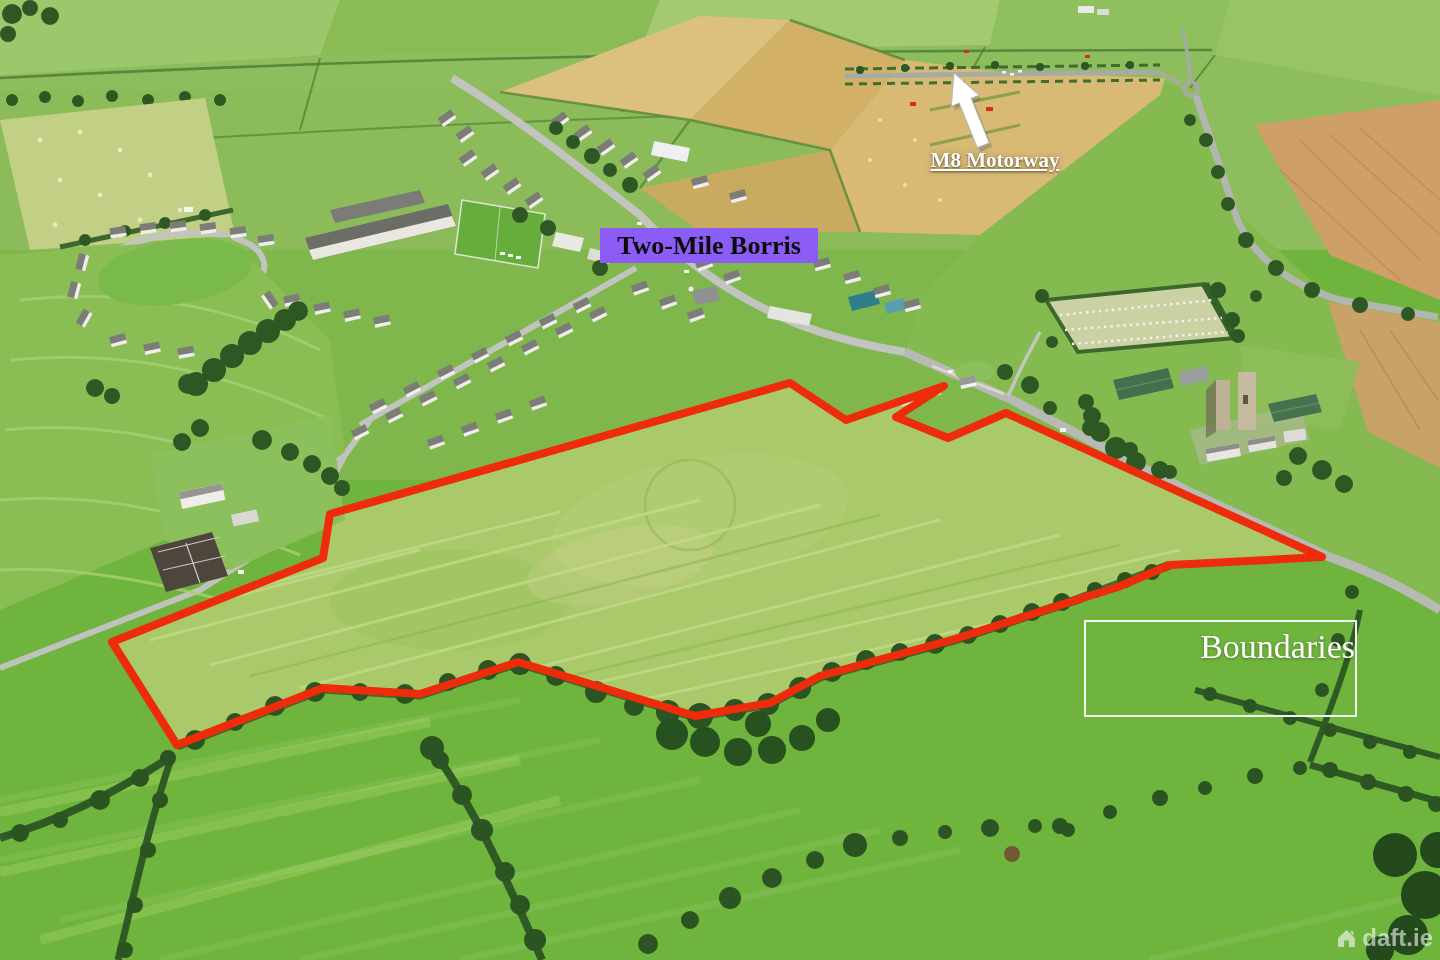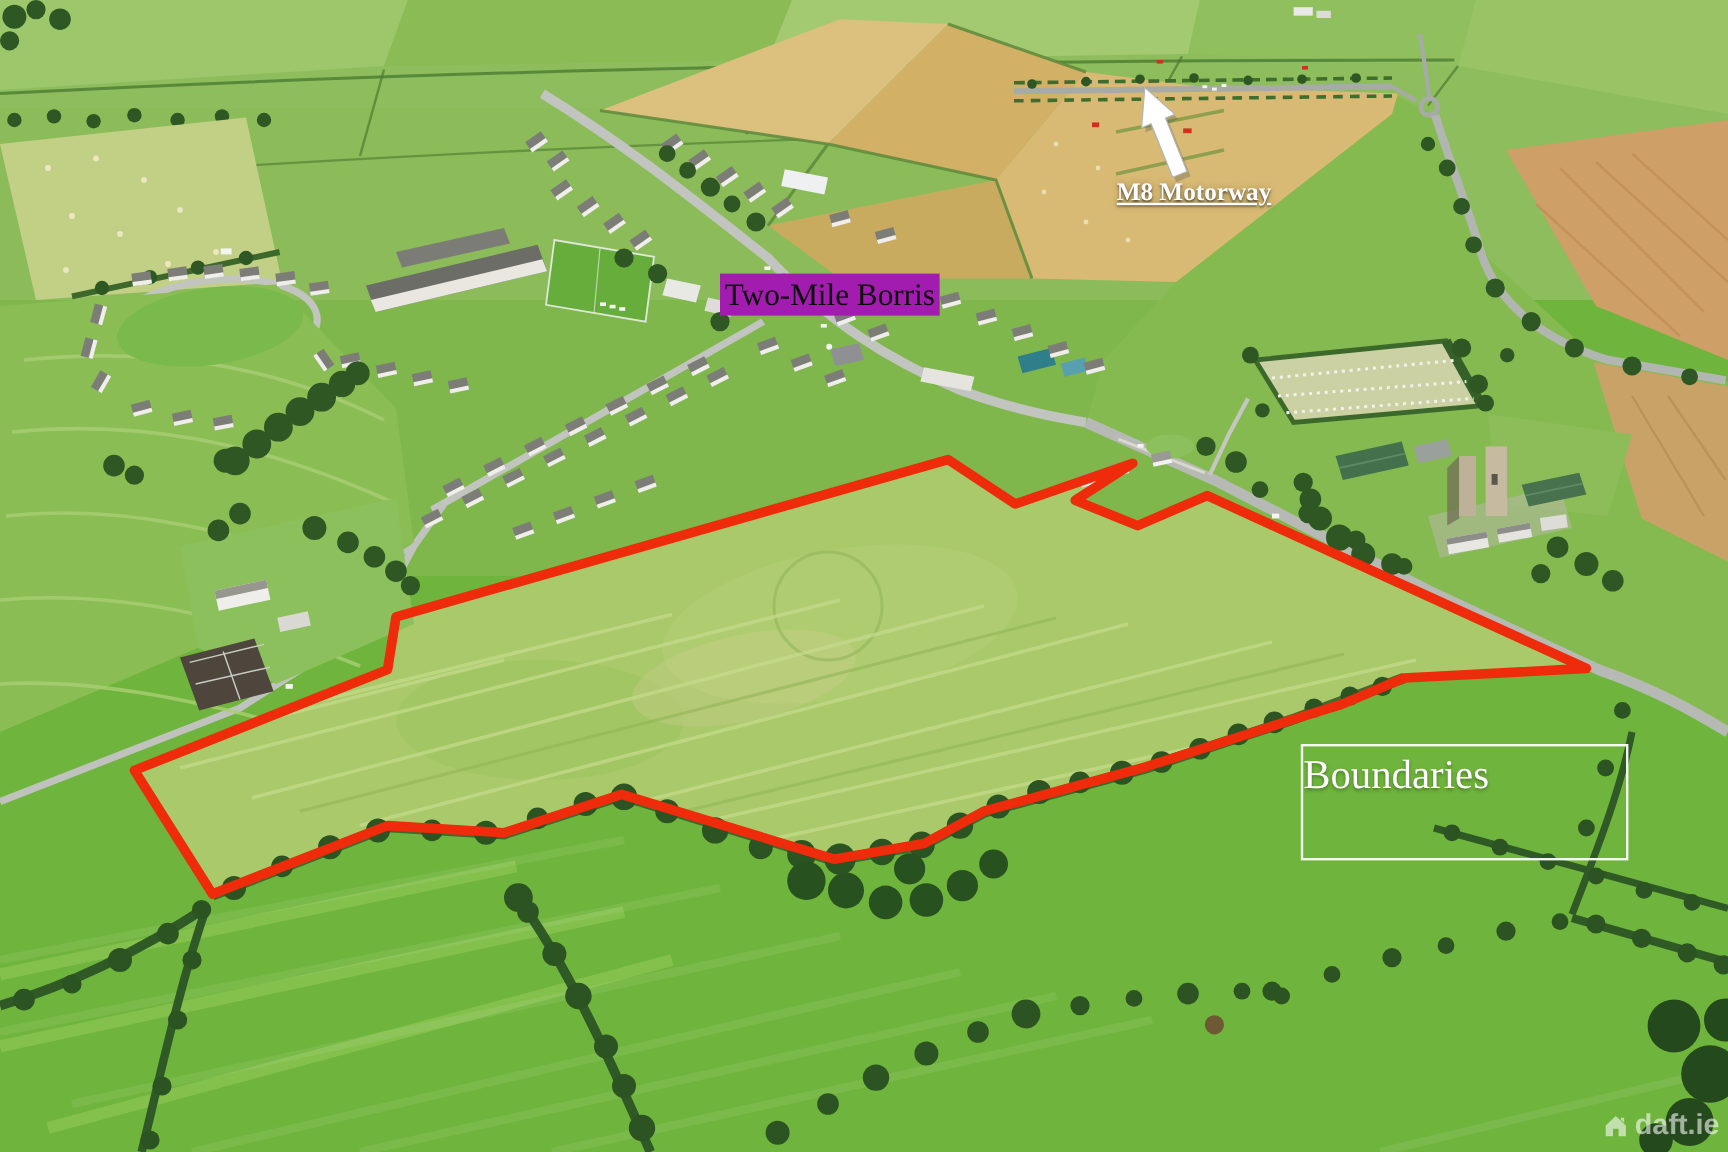--- a/index.html
+++ b/index.html
@@ -1,31 +1,31 @@
 <!DOCTYPE html>
 <html><head>
 <meta charset="utf-8">
 <style>
   html,body{margin:0;padding:0;background:#222;}
   #shot{position:relative;width:1440px;height:960px;overflow:hidden;
         font-family:"Liberation Sans",sans-serif;}
   #scene{position:absolute;left:0;top:0;width:1440px;height:960px;display:block;}
   .overlay{position:absolute;}
-  .town-label{left:600px;top:228px;width:183px;height:35px;background:#a21caf;
+  .town-label{left:600px;top:228px;width:218px;height:35px;background:#8b5cf6;
       display:flex;align-items:center;justify-content:center;
-      font-family:"Liberation Serif","DejaVu Serif",serif;font-weight:normal;
+      font-family:"Liberation Serif","DejaVu Serif",serif;font-weight:bold;
       font-size:26px;color:#0c0c0c;white-space:nowrap;}
   .m8-label{left:905px;top:148px;width:180px;text-align:center;
       font-family:"Liberation Serif","DejaVu Serif",serif;font-weight:bold;
       font-size:21px;color:#ffffff;
       text-shadow:0 1px 2px rgba(0,0,0,.55),0 0 6px rgba(0,0,0,.25);text-decoration:underline;}
   .bounds-box{left:1084px;top:620px;width:273px;height:97px;box-sizing:border-box;
       border:2px solid rgba(255,255,255,.93);
       font-family:"Liberation Serif","DejaVu Serif",serif;font-size:34px;
-      line-height:45px;color:#ffffff;text-align:left;padding-top:2px;
+      line-height:45px;color:#ffffff;text-align:right;padding-top:2px;
       text-shadow:0 1px 3px rgba(0,0,0,.35);}
   .watermark{right:7px;bottom:8px;display:flex;align-items:center;gap:5px;
       color:rgba(255,255,255,.58);font-weight:bold;font-size:24px;
       font-family:"Liberation Sans",sans-serif;}
   .watermark svg{display:block;}
 </style>
 </head>
 <body>
 
 <div id="shot">

